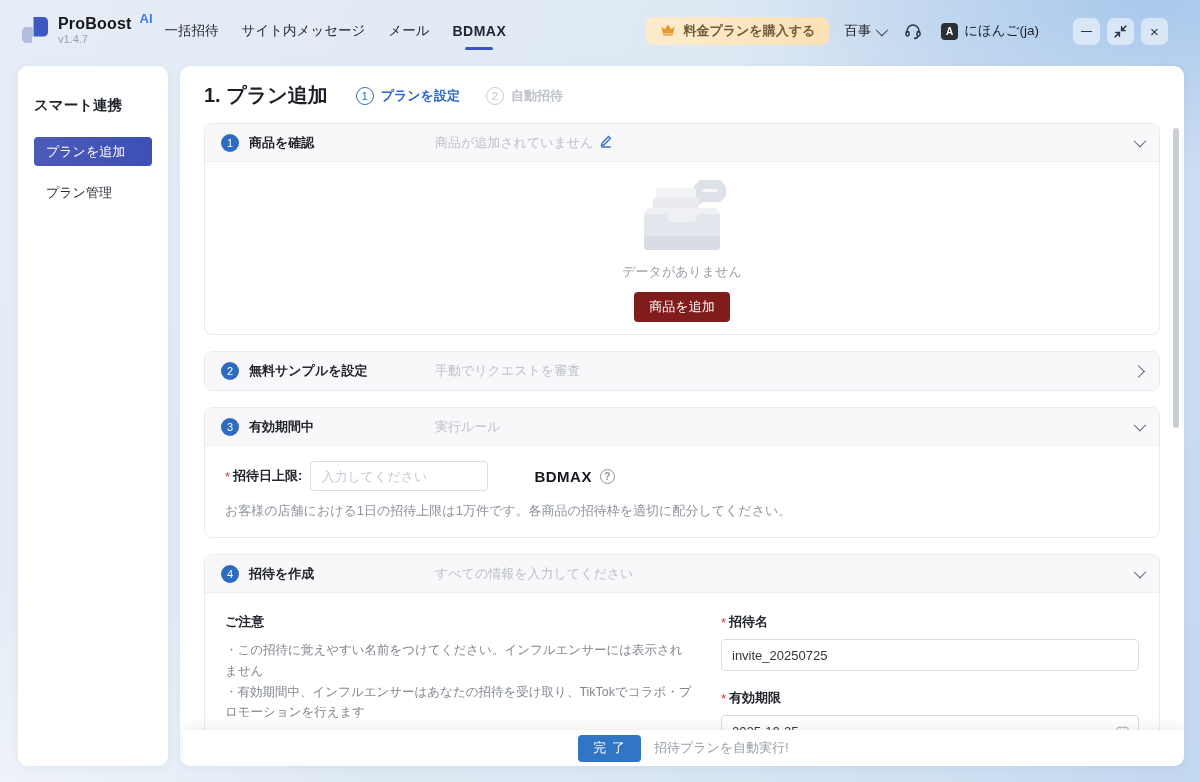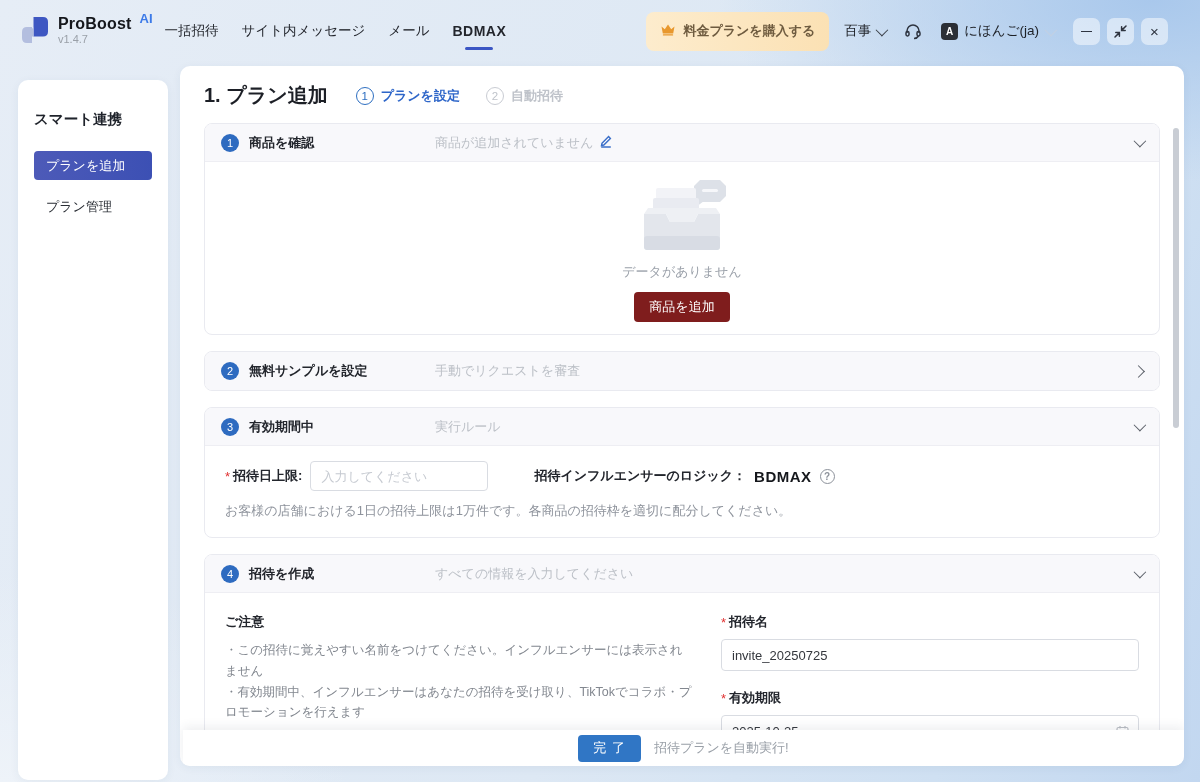--- a/index.html
+++ b/index.html
@@ -16,35 +16,35 @@
   .brand { display:flex; align-items:flex-start; gap:8px; }
   .brand-txt { line-height:1.1; }
   .brand-name { font-weight:bold; font-size:16px; color:#15171c; letter-spacing:.2px; }
   .brand-ver { font-size:11px; color:#9aa0a8; margin-top:1px; }
   .ai-badge { color:#3c7ae8; font-weight:bold; font-size:13px; transform:translateY(-4px); }
   .nav { display:flex; gap:23px; margin-left:12px; align-items:center; height:62px; }
   .nav-item { font-size:13.5px; color:#23262d; position:relative; height:62px; display:flex; align-items:center; cursor:pointer; }
   .nav-item.active { font-weight:bold; font-size:14px; letter-spacing:.5px; }
   .tab-underline { position:absolute; bottom:12px; left:50%; transform:translateX(-50%); width:28px; height:3px; border-radius:2px; background:#3b56c4; }
   .top-right { margin-left:auto; display:flex; align-items:center; gap:15px; }
-  .buy-btn { display:flex; align-items:center; gap:7px; height:39px; padding:0 14px; border-radius:8px;
+  .buy-btn { display:flex; align-items:center; gap:7px; height:28px; padding:0 14px; border-radius:8px;
     background:linear-gradient(90deg,#fdeccd,#fbe1b4); color:#6e5b3f; font-size:13px; font-weight:600; cursor:pointer; }
   .acct { display:flex; align-items:center; gap:5px; font-size:13.5px; color:#1d2026; cursor:pointer; }
   .chev { width:9px; height:9px; border-right:1.6px solid #3a3f47; border-bottom:1.6px solid #3a3f47; transform:rotate(45deg) translateY(-2px); }
   .chev.light { border-color:#c3d0e2; }
   .support { width:26px; height:26px; display:flex; align-items:center; justify-content:center; cursor:pointer; }
   .lang { display:flex; align-items:center; gap:6px; font-size:13.5px; color:#1d2026; cursor:pointer; }
   .lang-ic { width:17px; height:17px; border-radius:4px; background:#2b2f36; color:#fff; font-size:10px; font-weight:bold;
     display:flex; align-items:center; justify-content:center; }
   .winbtns { display:flex; gap:7px; margin-left:4px; }
   .winbtn { width:27px; height:27px; border-radius:7px; background:rgba(255,255,255,.5); display:flex; align-items:center; justify-content:center;
     color:#2e3440; cursor:pointer; font-size:15px; }
   .min-line { width:11px; height:0; border-top:1.8px solid #2e3440; }
   
-  .sidebar { position:absolute; left:18px; top:80px; width:150px; height:700px; background:#fff; border-radius:10px;
+  .sidebar { position:absolute; left:18px; top:66px; width:150px; height:700px; background:#fff; border-radius:10px;
     box-shadow:0 2px 10px rgba(40,60,100,.06); padding:30px 16px 0 16px; }
   .sb-title { font-size:14.5px; font-weight:bold; color:#1f232b; margin-bottom:22px; }
   .sb-item { height:29px; border-radius:4px; display:flex; align-items:center; padding:0 12px; font-size:13px; color:#2a2e35; margin-bottom:12px; cursor:pointer; }
   .sb-item.active { background:linear-gradient(90deg,#4d5ab8,#3c50b4); color:#fff; }
   .main { position:absolute; left:180px; top:66px; width:1004px; height:700px; background:#fff; border-radius:10px;
     box-shadow:0 2px 10px rgba(40,60,100,.06); padding:16px 24px 0 24px; overflow:hidden; }
   .main-head { display:flex; align-items:center; margin-bottom:14px; }
   .main-title { font-size:20px; font-weight:bold; color:#1c1f26; }
   .steps { display:flex; gap:26px; margin-left:28px; align-items:center; }
   .step { display:flex; align-items:center; gap:7px; }
@@ -245,21 +245,20 @@
       <span class="sec-title">有効期間中</span>
       <span class="sec-sub">実行ルール</span>
       <span class="sec-chev down"></span>
     </div>
     <div class="rule-body">
       <div class="rule-row">
         <span class="req">*</span>
         <span class="fld-label">招待日上限:</span>
         <input class="txt-input limit-input" placeholder="入力してください" style="">
         <div class="logic-wrap">
-          <span class="fld-label">招待インフルエンサーのロジック：</span>
           <span class="bdmax-logo">BDMAX</span>
           <span class="help-ic">
               <span>?</span>
             </span>
         </div>
       </div>
       <div class="rule-note">お客様の店舗における1日の招待上限は1万件です。各商品の招待枠を適切に配分してください。</div>
     </div>
   </div>
 

